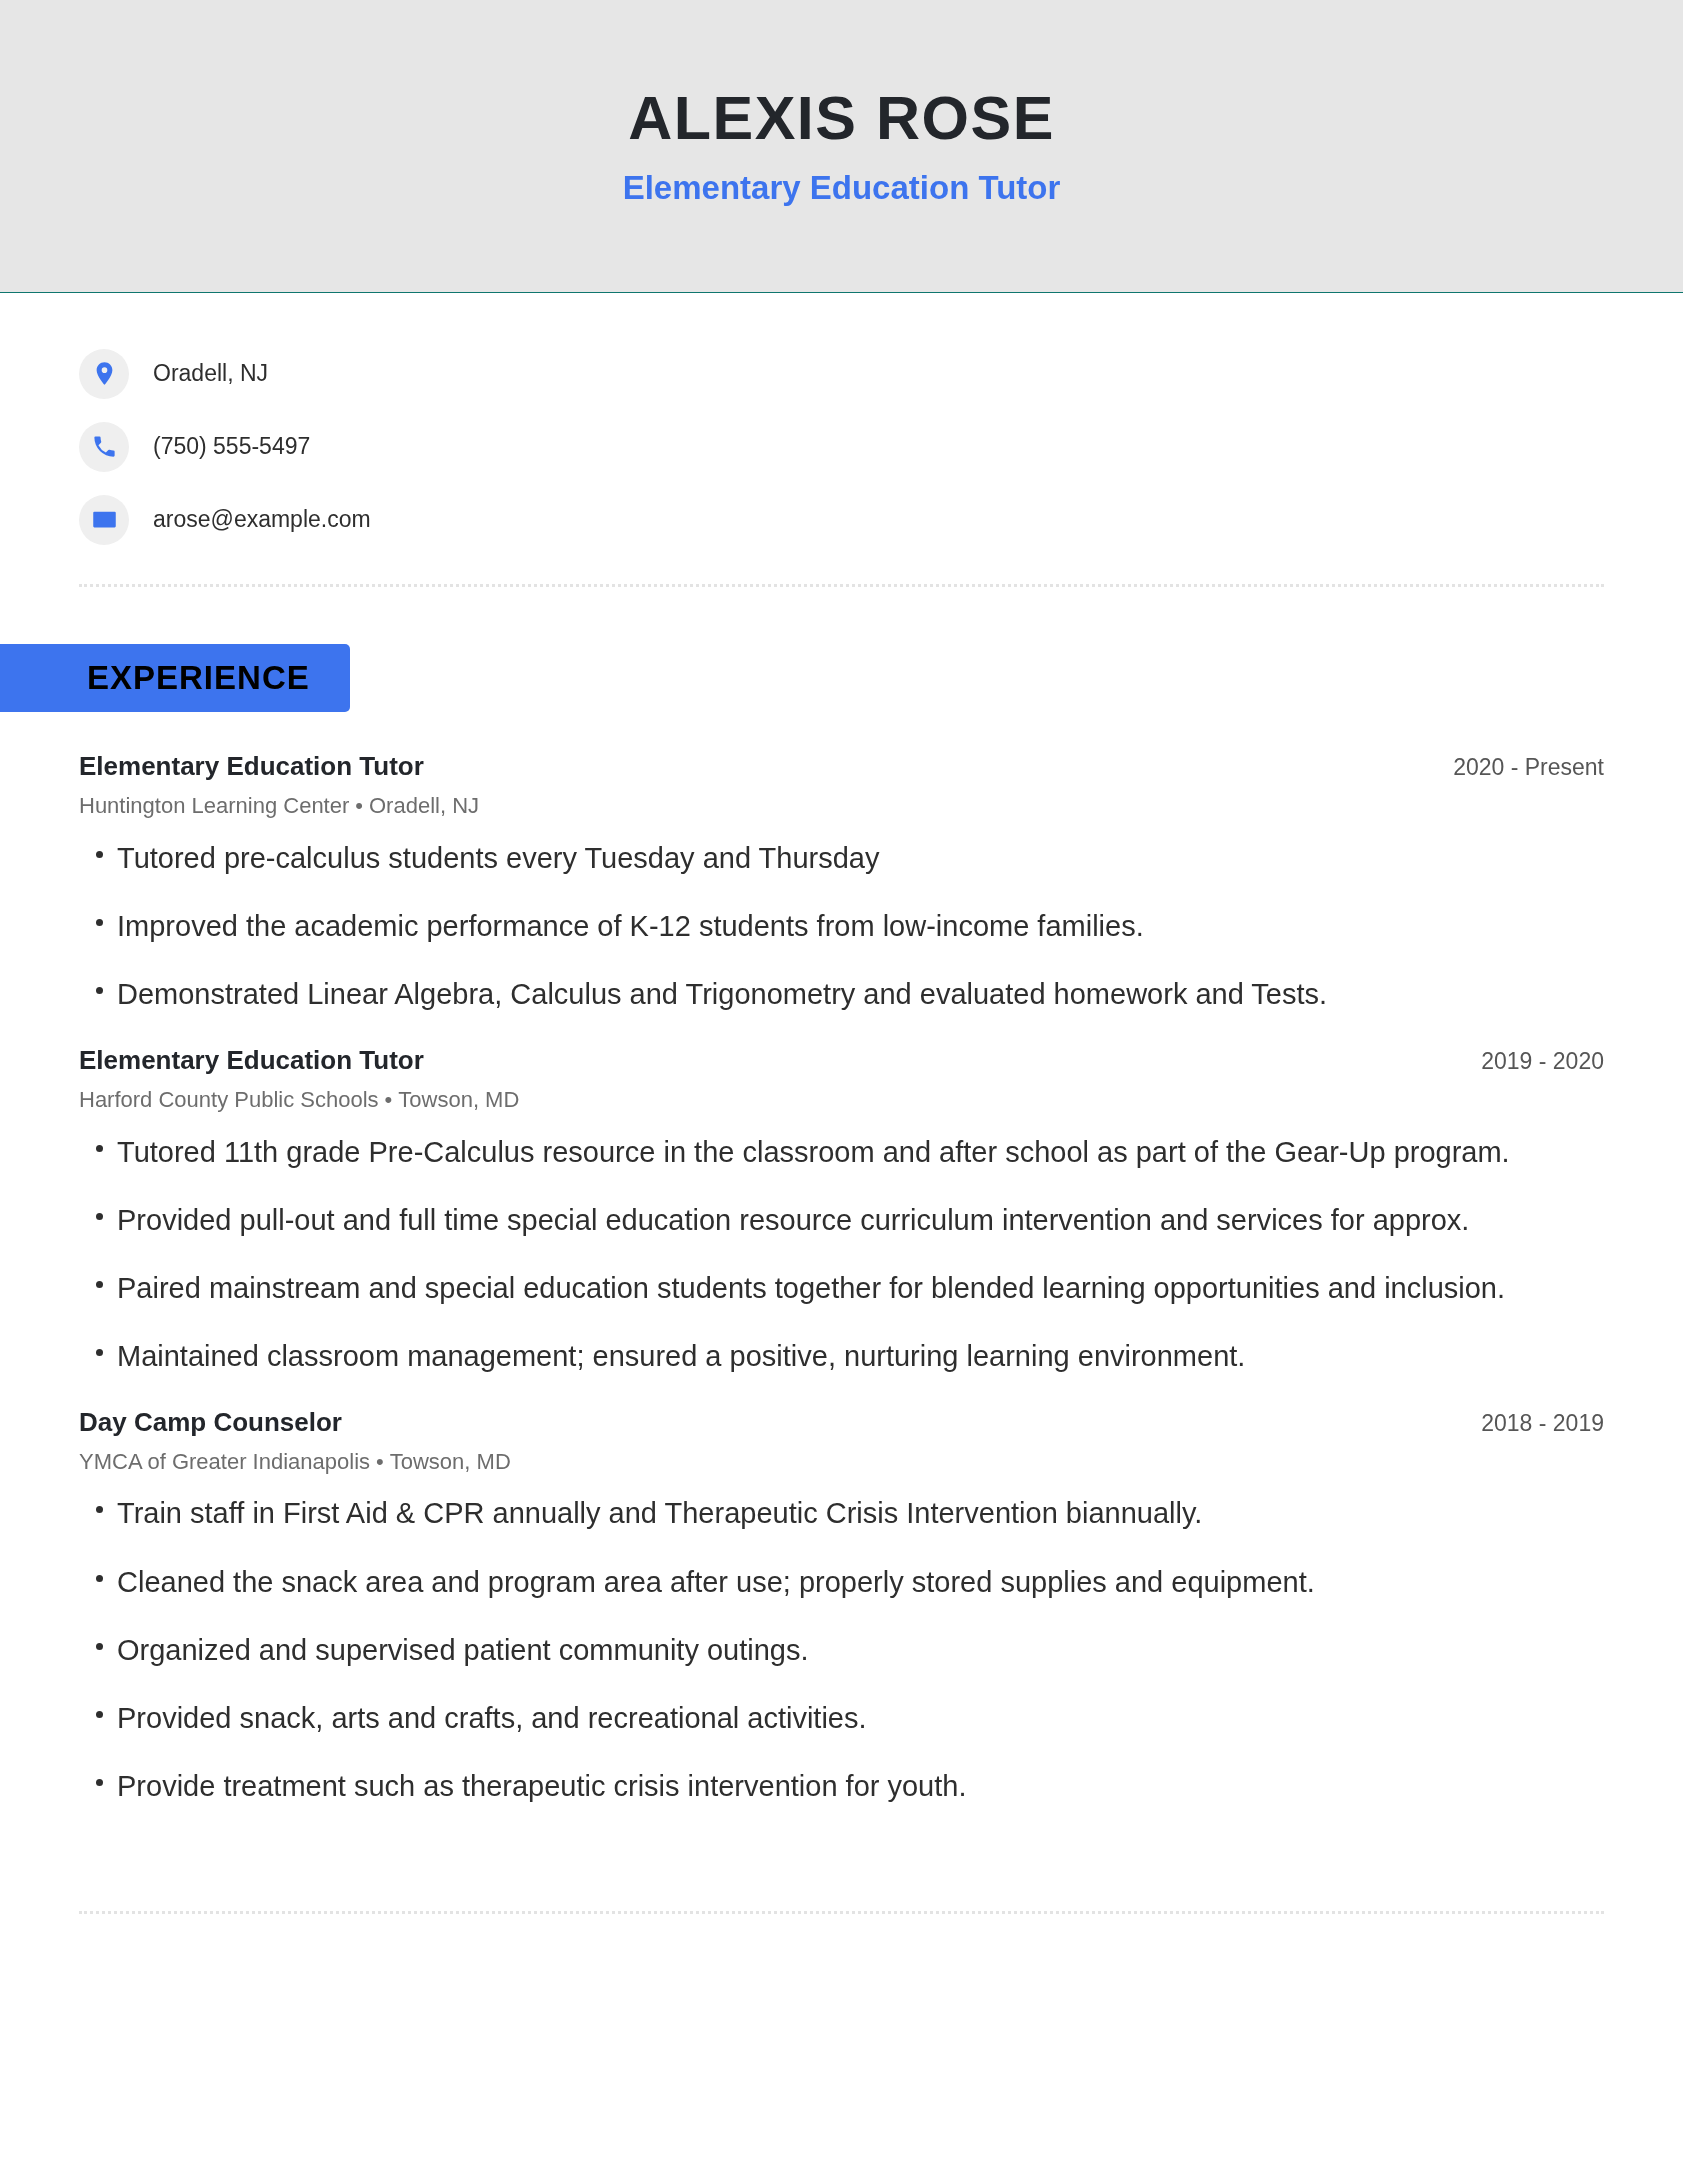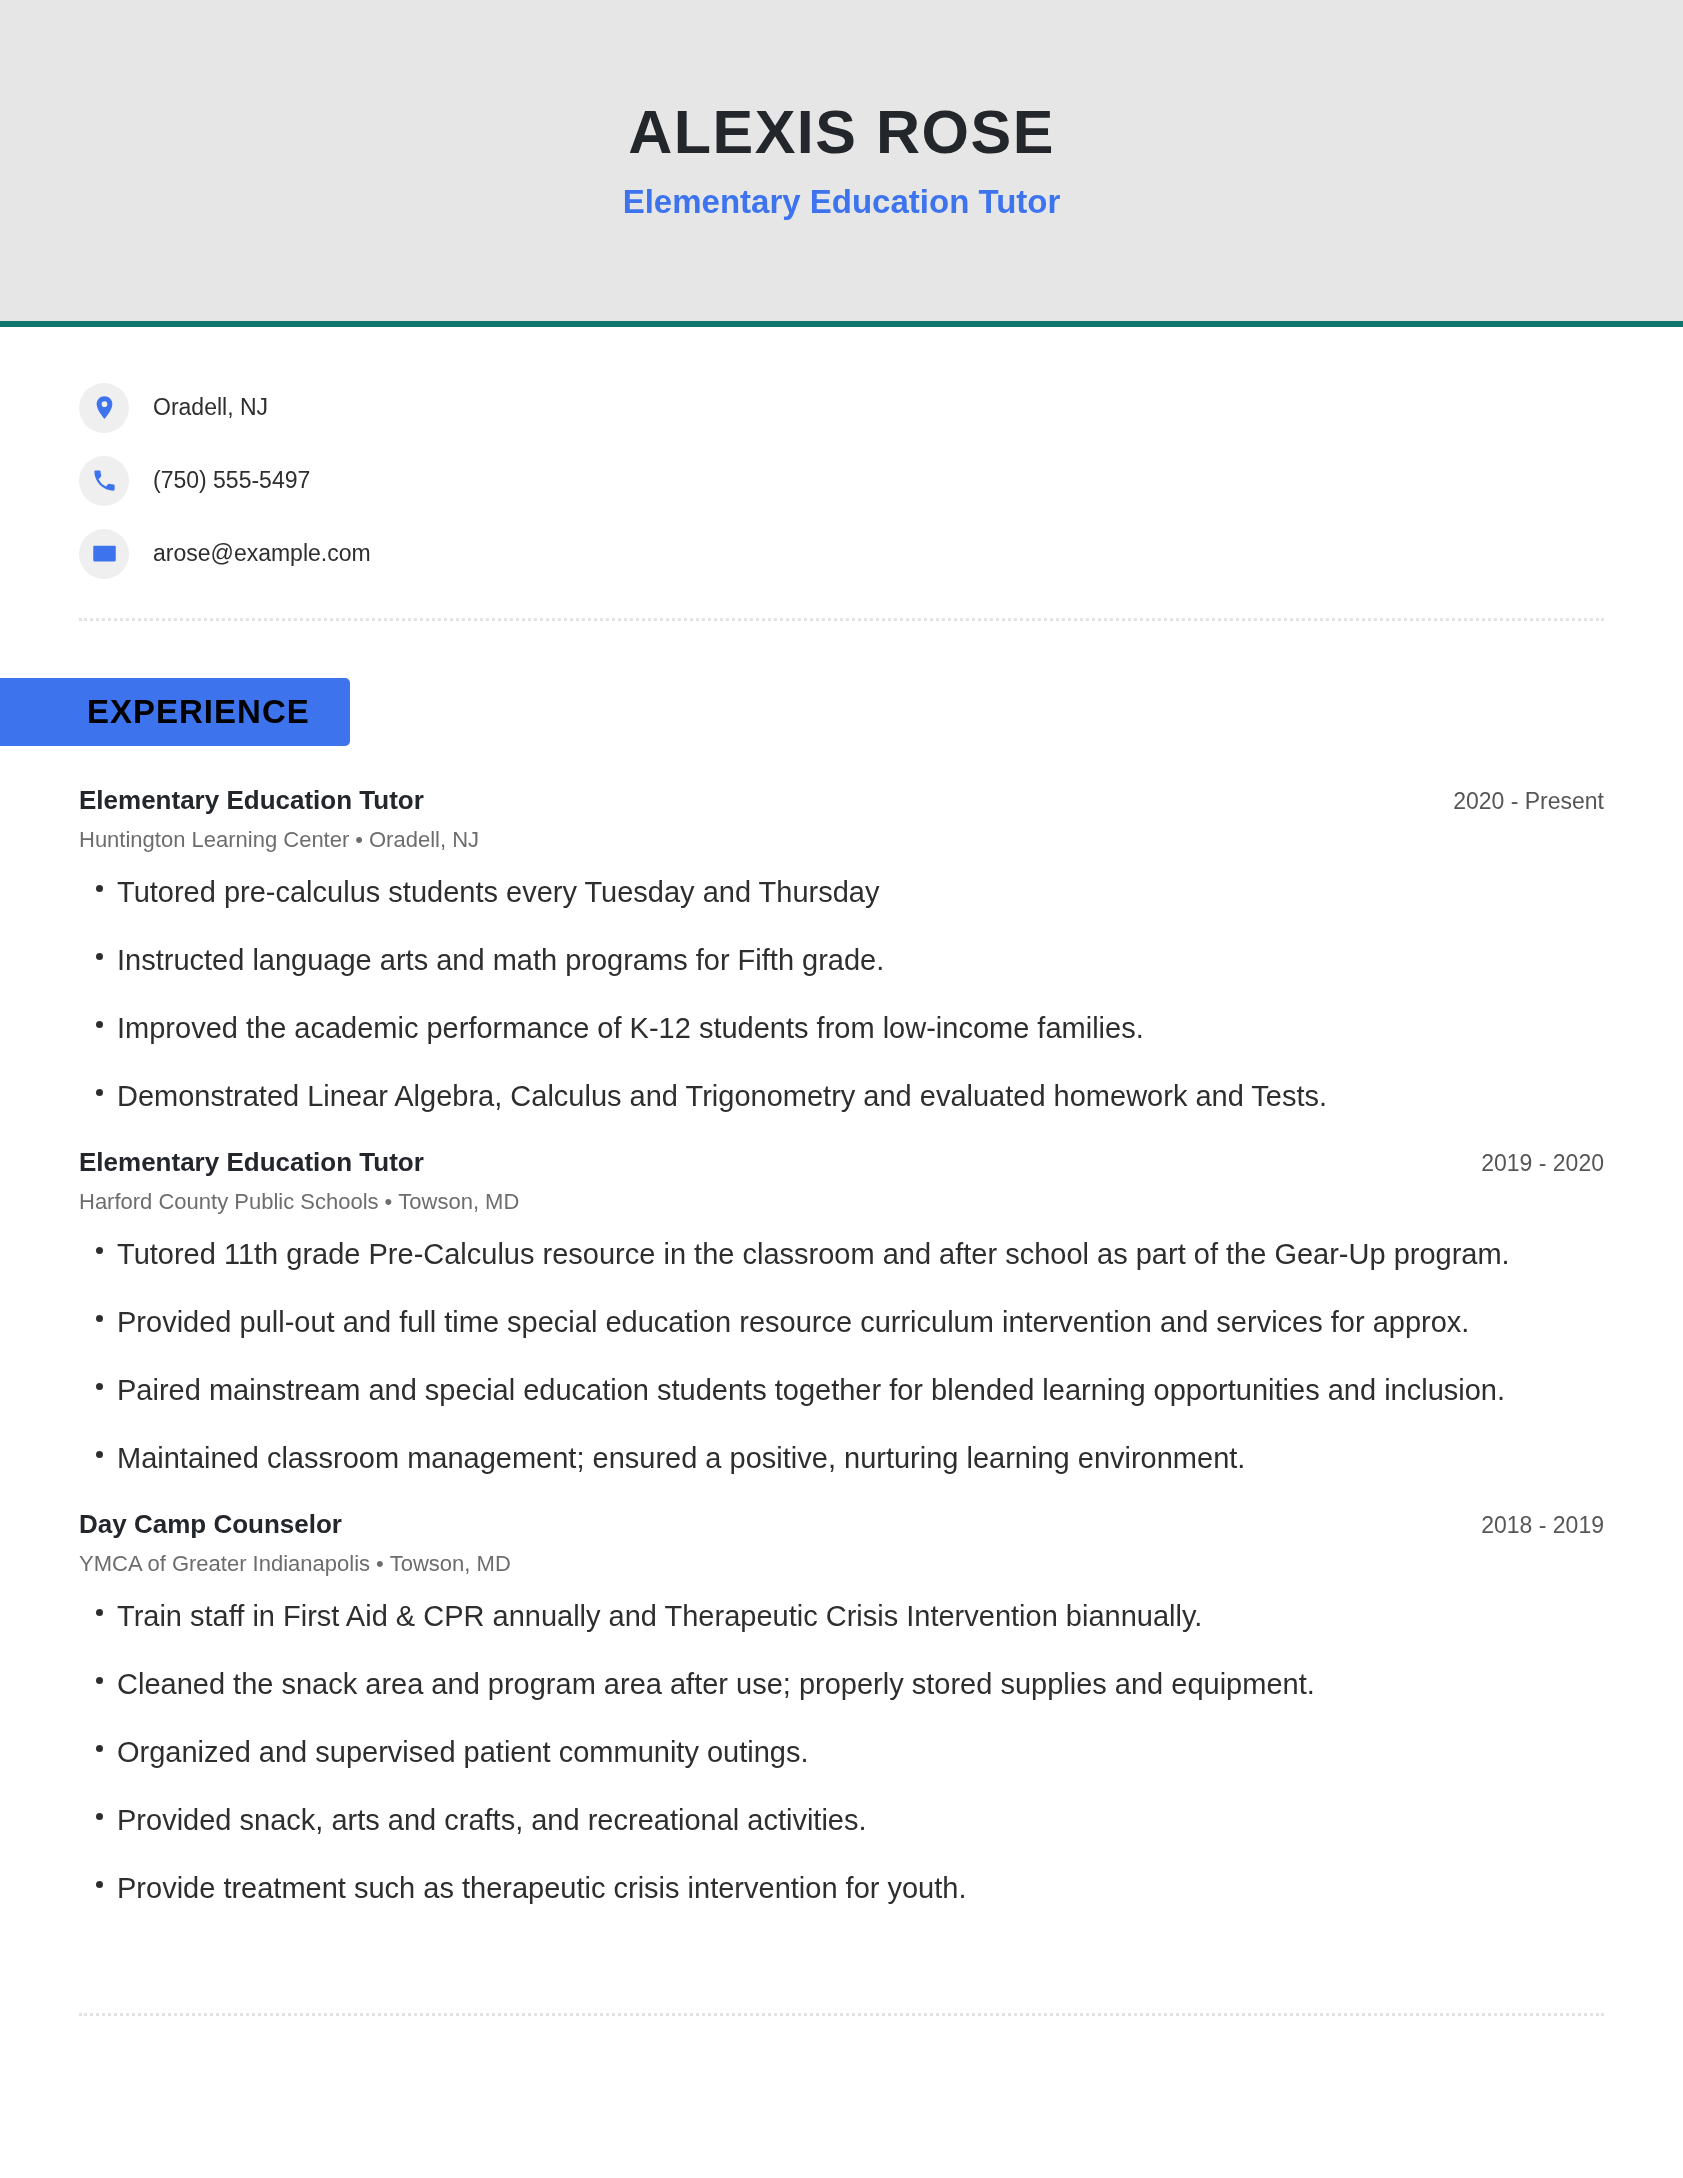--- a/index.html
+++ b/index.html
@@ -12,27 +12,27 @@
     background: #ffffff;
     font-family: "Liberation Sans", sans-serif;
     color: #2c2c2c;
     overflow: hidden;
   }
 
   
   .header-band {
     background: #e6e6e6;
     width: 100%;
-    height: 327px;
+    height: 293px;
     box-sizing: border-box;
     display: flex;
     flex-direction: column;
     align-items: center;
     justify-content: center;
-    border-bottom: 6px solid #0f766e;
+    border-bottom: 1px solid #0f766e;
   }
   .full-name {
     font-size: 61px;
     font-weight: 700;
     letter-spacing: 1.5px;
     color: #23262b;
     line-height: 1.1;
     margin: 0 0 16px 0;
     text-align: center;
   }
@@ -224,21 +224,20 @@
     <div class="job-entry">
       <div class="job-head">
         <span class="job-title">Elementary Education Tutor</span>
         <span class="job-dates">2020 - Present</span>
       </div>
       <div class="job-meta">
         <span>Huntington Learning Center</span><span class="sep">•</span><span>Oradell, NJ</span>
       </div>
       <ul class="bullet-list">
         <li>Tutored pre-calculus students every Tuesday and Thursday</li>
-        <li>Instructed language arts and math programs for Fifth grade.</li>
         <li>Improved the academic performance of K-12 students from low-income families.</li>
         <li>Demonstrated Linear Algebra, Calculus and Trigonometry and evaluated homework and Tests.</li>
       </ul>
     </div>
 
     <div class="job-spacer"></div>
 
     <div class="job-entry">
       <div class="job-head">
         <span class="job-title">Elementary Education Tutor</span>

